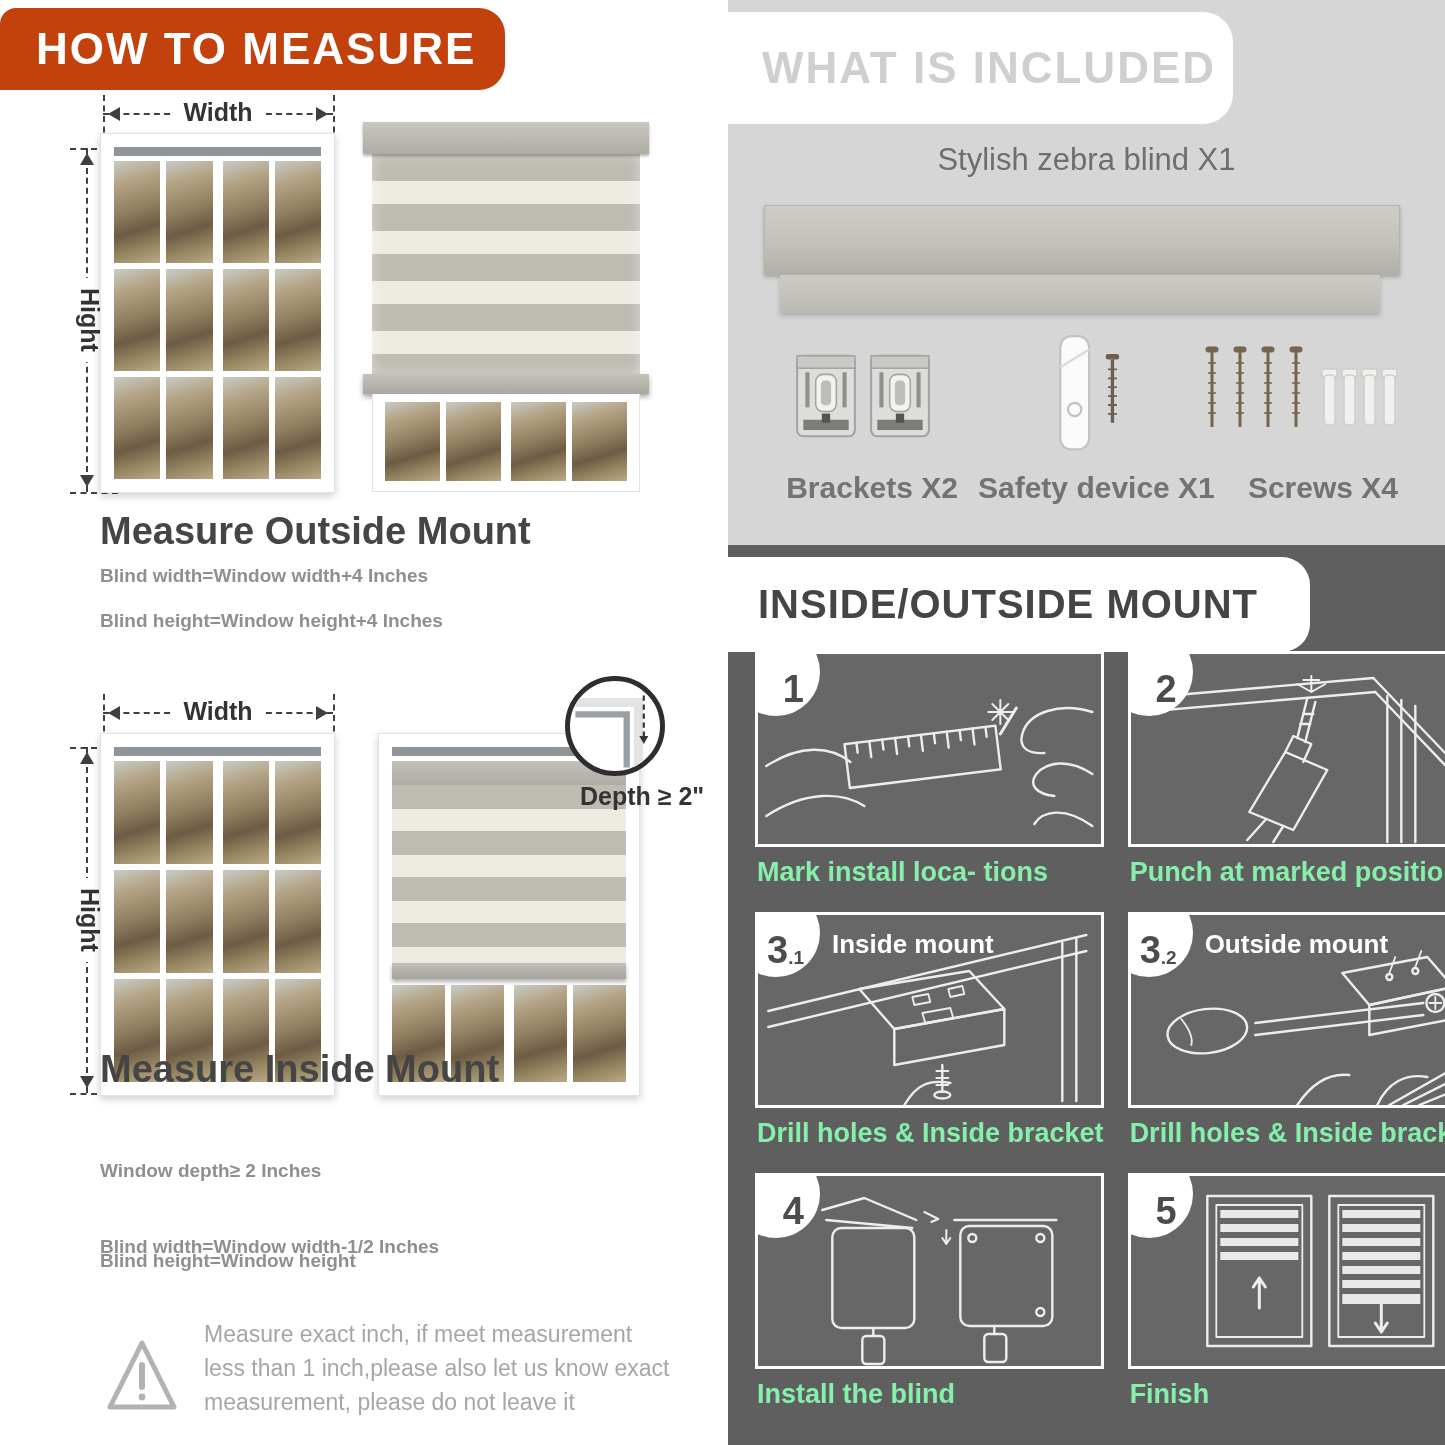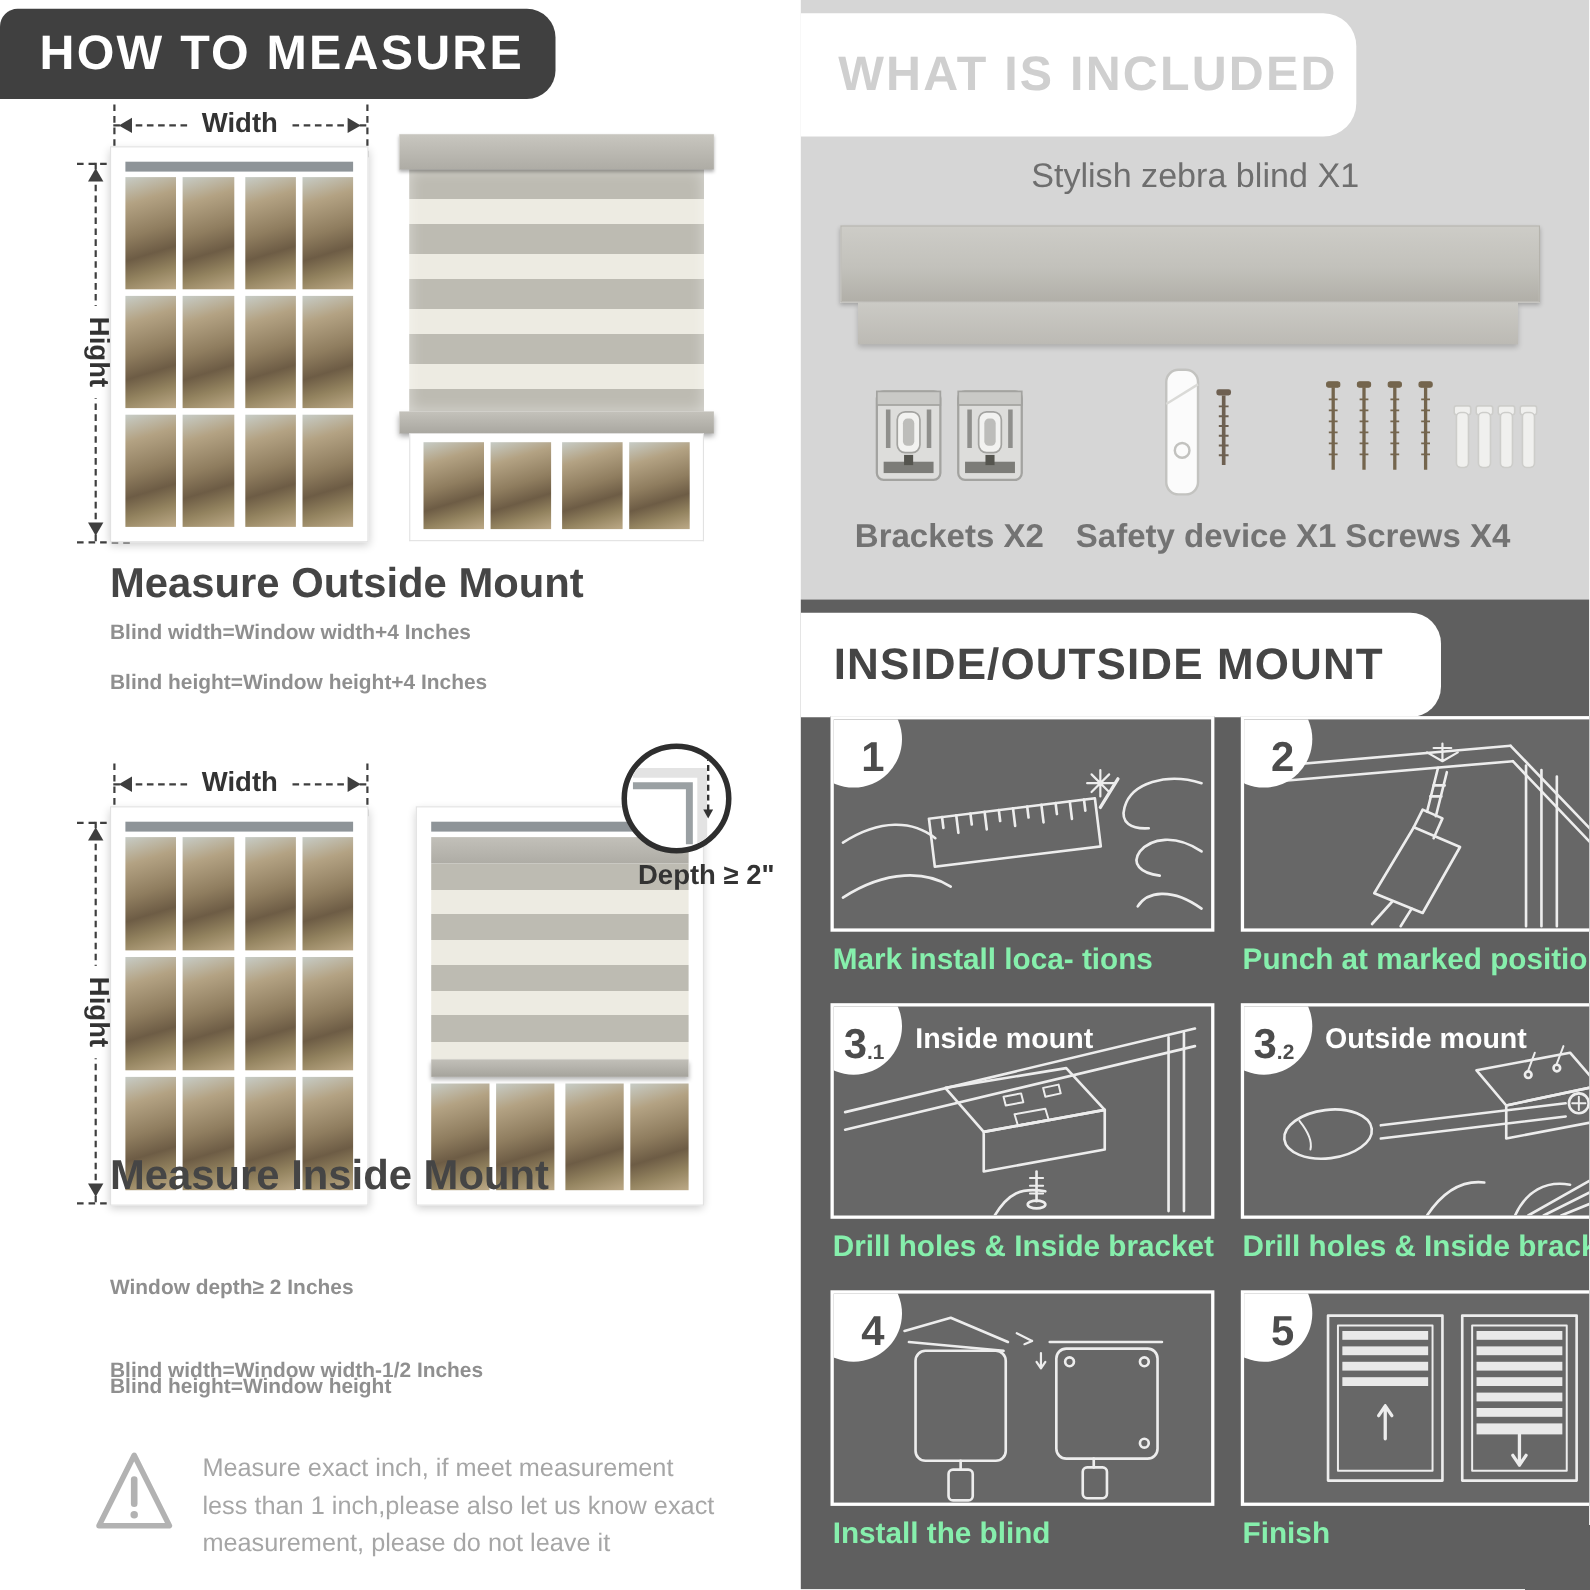--- a/index.html
+++ b/index.html
@@ -1,20 +1,20 @@
 <!DOCTYPE html>
 <html><head>
 <meta charset="utf-8">
 <style>
   html,body{margin:0;padding:0;}
   .page{position:relative;width:1445px;height:1445px;background:#ffffff;
         font-family:"Liberation Sans",sans-serif;overflow:hidden;}
 
   
-  .hdr-left{position:absolute;top:8px;left:0;width:505px;height:82px;background:#404040;
+  .hdr-left{position:absolute;top:8px;left:0;width:505px;height:82px;background:#c2410c;
             border-radius:16px 26px 26px 0;color:#fff;font-weight:700;font-size:44px;
             letter-spacing:2px;line-height:82px;padding-left:36px;box-sizing:border-box;}
 
   
   .win{position:absolute;background:#fff;border:1px solid #e2e2e2;
        box-shadow:0 3px 8px rgba(0,0,0,.20);padding:13px;box-sizing:border-box;}
   .recess{height:9px;background:#8e9498;margin-bottom:5px;}
   .sashes{display:flex;gap:10px;height:calc(100% - 14px);}
   .sash{flex:1;display:grid;grid-template-columns:1fr 1fr;grid-template-rows:1fr 1fr 1fr;gap:6px;}
   .pane{background:linear-gradient(163deg,#c7ccc6 0%,#b3a283 22%,#8f7d5f 48%,#6d5c45 66%,#93835f 82%,#bca987 100%);}
@@ -72,21 +72,21 @@
                 border-radius:0 30px 30px 0;color:#cfcfcf;font-weight:700;font-size:44px;
                 letter-spacing:2px;line-height:112px;padding-left:34px;box-sizing:border-box;}
   .blindname{position:absolute;top:142px;left:0;width:100%;text-align:center;
              font-size:31px;font-weight:400;color:#6e6e6e;}
   .rail-main{position:absolute;top:205px;left:36px;width:636px;height:70px;
              background:linear-gradient(180deg,#cdccc7 0%,#c2c1bb 55%,#b1afa8 100%);
              box-shadow:0 2px 4px rgba(0,0,0,.25);border:1px solid #b5b3ac;box-sizing:border-box;}
   .rail-sub{position:absolute;top:275px;left:52px;width:600px;height:38px;
             background:linear-gradient(180deg,#cbcac5 0%,#bcbab4 100%);
             box-shadow:0 3px 5px rgba(0,0,0,.2);}
-  .item{position:absolute;text-align:center;}
+  .item{position:absolute;text-align:right;}
   .item .icons{height:140px;display:flex;align-items:center;justify-content:center;gap:8px;}
   .item .ilabel{font-size:30px;font-weight:700;color:#737373;white-space:nowrap;margin-top:6px;}
 
   .mount{position:absolute;top:545px;left:0;width:717px;height:900px;background:#5f5f5f;}
   .hdr-mount{position:absolute;top:12px;left:0;width:582px;height:95px;background:#fff;
              border-radius:0 28px 28px 0;color:#454545;font-weight:700;font-size:40px;
              letter-spacing:1px;line-height:95px;padding-left:30px;box-sizing:border-box;}
   .steps{position:absolute;top:106px;left:27px;width:670px;display:grid;
          grid-template-columns:1fr 1fr;column-gap:24px;}
   .panel{position:relative;height:190px;border:3px solid #fff;background:#676767;overflow:hidden;}
@@ -223,21 +223,21 @@
       <path d="M82,70 l-5,-9 h10 z" fill="#333"></path>
     </svg>
   </div>
   <div class="depthlabel" style="left:580px;top:782px;">Depth ≥ 2"</div>
 
   <div class="h1" style="left:100px;top:1048px;">Measure Inside Mount</div>
   <div class="bodyline" style="left:100px;top:1160px;">Window depth≥ 2 Inches</div>
   <div class="bodyline" style="left:100px;top:1236px;">Blind width=Window width-1/2 Inches</div>
   <div class="bodyline" style="left:100px;top:1250px;">Blind height=Window height</div>
 
-  <div class="warn" style="left:84px;top:1315px;">
+  <div class="warn" style="left:104px;top:1315px;align-items:flex-end;">
     <svg width="76" height="84" viewBox="0 0 76 84">
       <path d="M38,8 L70,72 L6,72 Z" fill="none" stroke="#b2b2b2" stroke-width="5" stroke-linejoin="round"></path>
       <line x1="38" y1="30" x2="38" y2="52" stroke="#b2b2b2" stroke-width="6" stroke-linecap="round"></line>
       <circle cx="38" cy="62" r="3.4" fill="#b2b2b2"></circle>
     </svg>
     <div class="warn-text">Measure exact inch, if meet measurement less than 1 inch,please also let us know exact measurement, please do not leave it</div>
   </div>
 
   <div class="rightcol">
 

